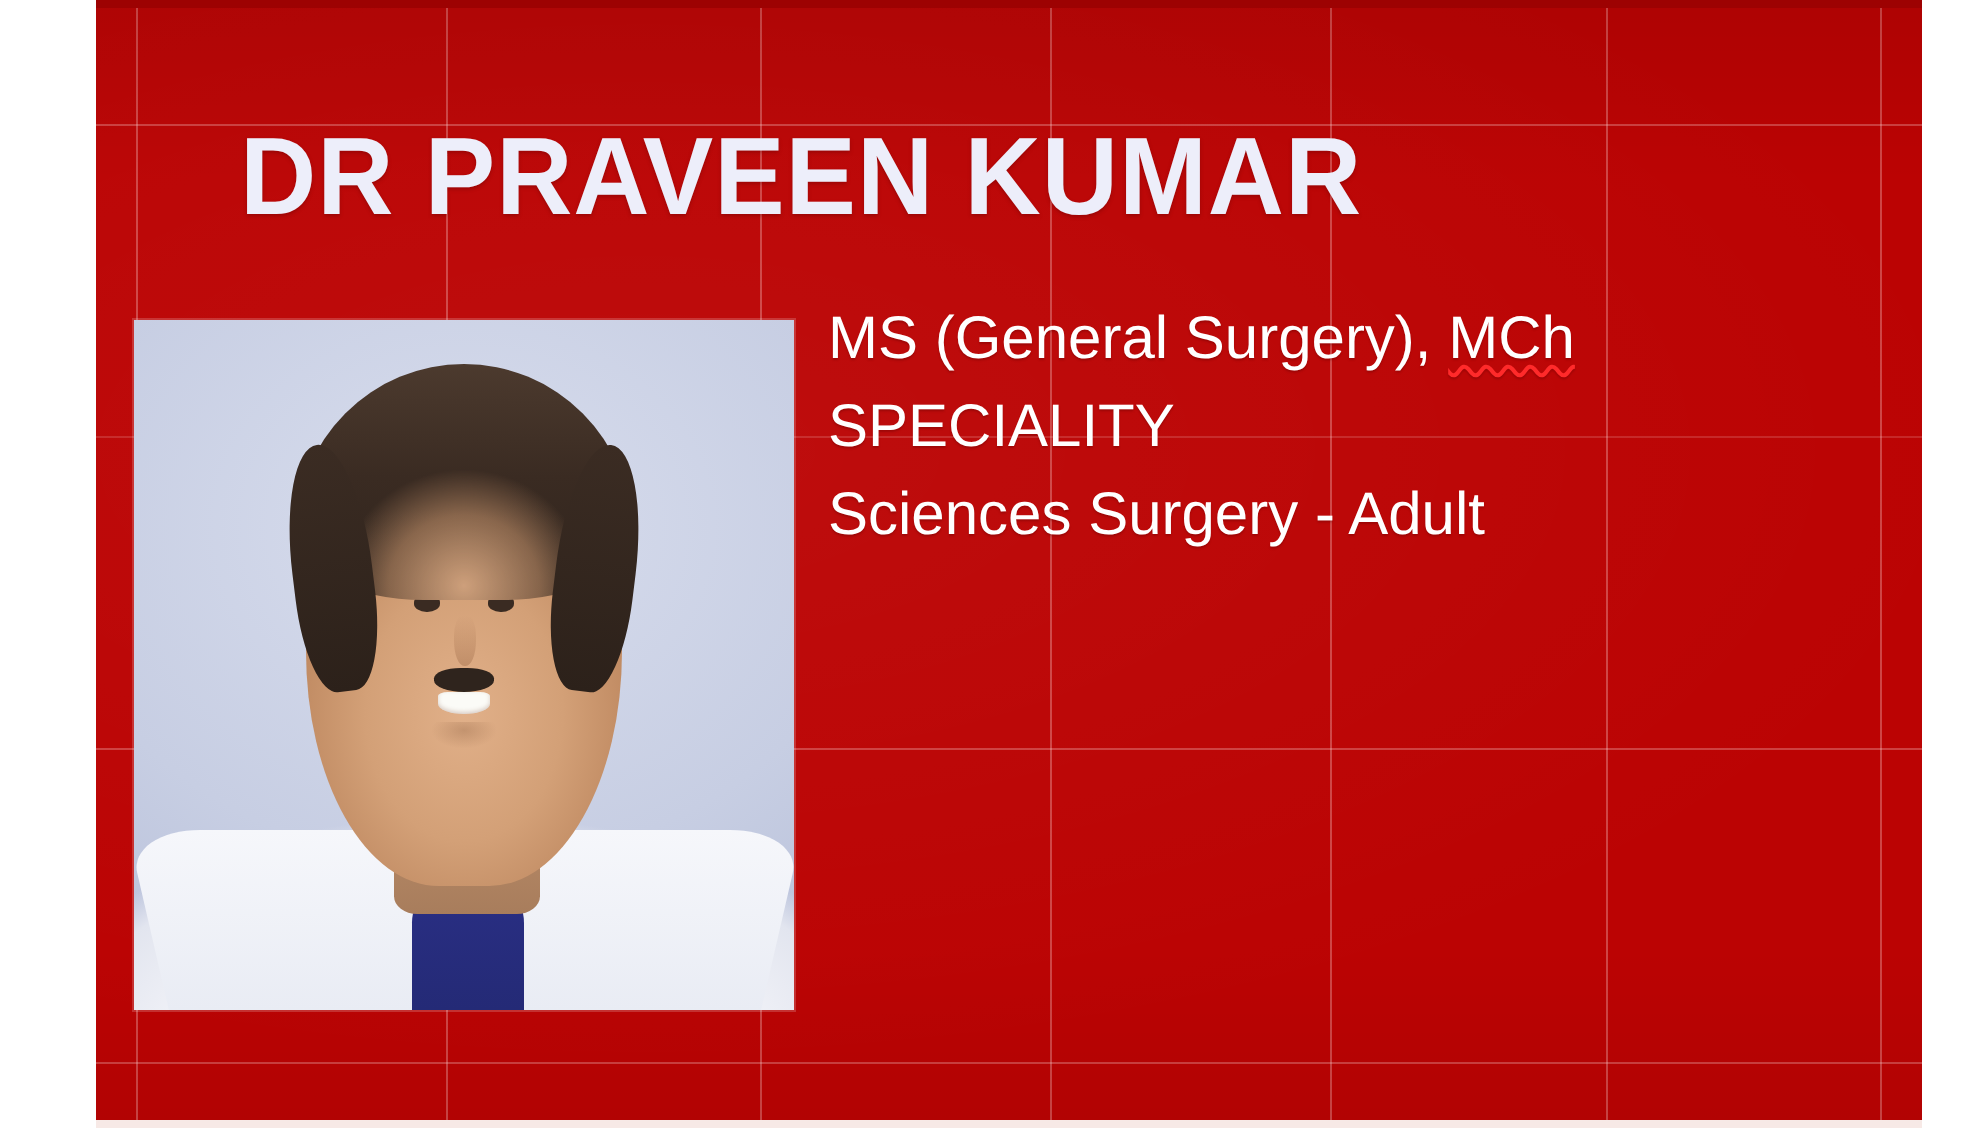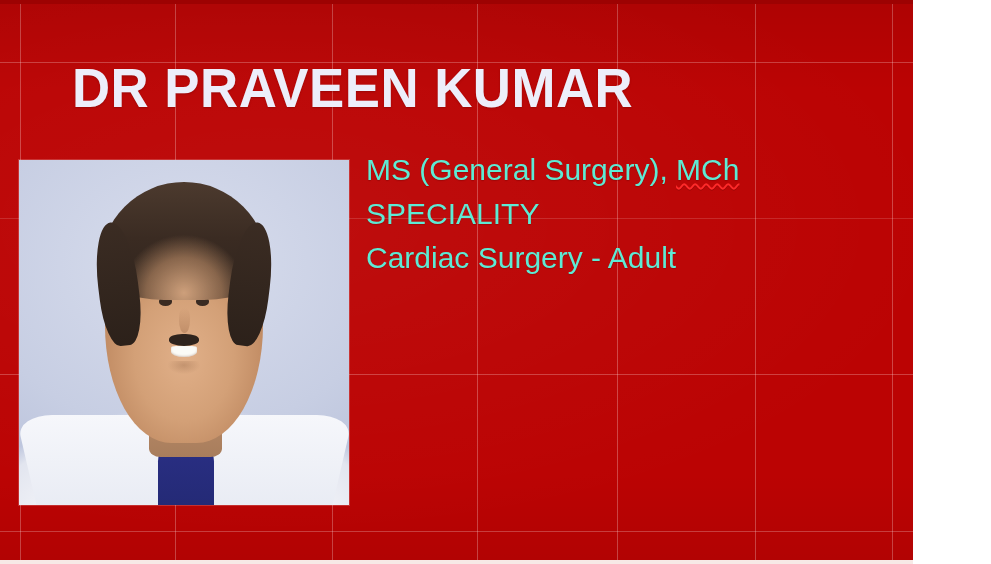--- a/index.html
+++ b/index.html
@@ -8,20 +8,21 @@
     background: #ffffff;
   }
 
   #slide {
     position: relative;
     width: 913px;
     height: 564px;
     overflow: hidden;
     background: #bb0303;
     font-family: "Liberation Sans", sans-serif;
+    margin-left: 48px;
     -webkit-font-smoothing: antialiased;
   }
 
   
   .grid-layer {
     position: absolute;
     inset: 0;
     pointer-events: none;
   }
   .vline {
@@ -224,21 +225,21 @@
     top: 68%;
     width: 24%;
     height: 8%;
     background: radial-gradient(ellipse 60% 60% at 50% 20%, rgba(150,104,72,0.38), rgba(150,104,72,0) 72%);
   }
 
   
   .text-block {
     position: absolute;
     left: 366px;
-    color: #5eead4;
+    color: #ffffff;
     font-size: 30px;
     line-height: 44px;
     font-weight: 400;
     white-space: nowrap;
     text-shadow: 0 1px 1px rgba(90, 0, 0, 0.30);
   }
   #block-credentials { top: 148px; }
   #block-hospital    { top: 380px; }
 
   .text-line { display: block; }
@@ -307,19 +308,19 @@
       <div class="chin-shadow"></div>
     </div>
     <div class="hair"></div>
     <div class="hair-l"></div>
     <div class="hair-r"></div>
   </div>
 
   <div class="text-block" id="block-credentials">
     <span class="text-line"><span>MS (General Surgery), </span><span class="misspelled">MCh</span></span>
     <span class="text-line">SPECIALITY</span>
-    <span class="text-line">Cardiac Surgery - Adult</span>
+    <span class="text-line">Sciences Surgery - Adult</span>
   </div>
 
 
   <div id="handle"></div>
 
 </div>
 
 </body></html>

